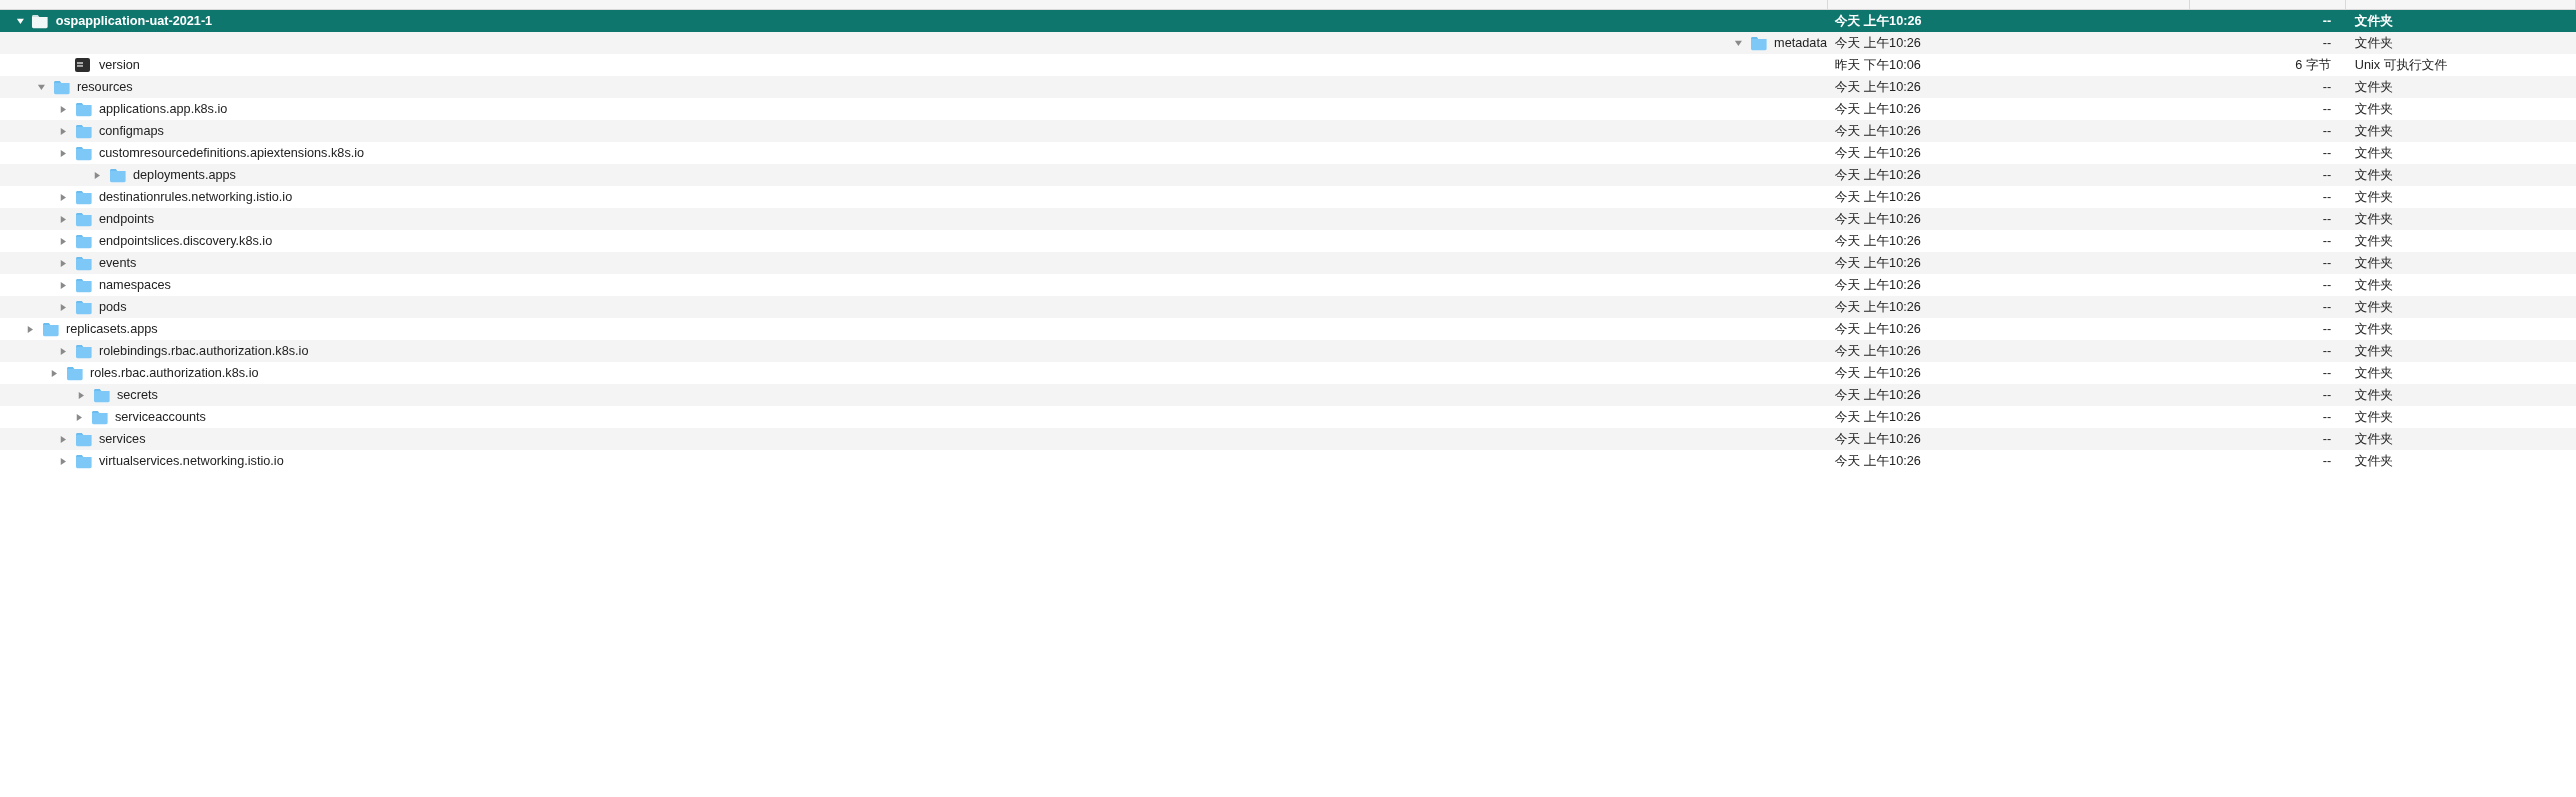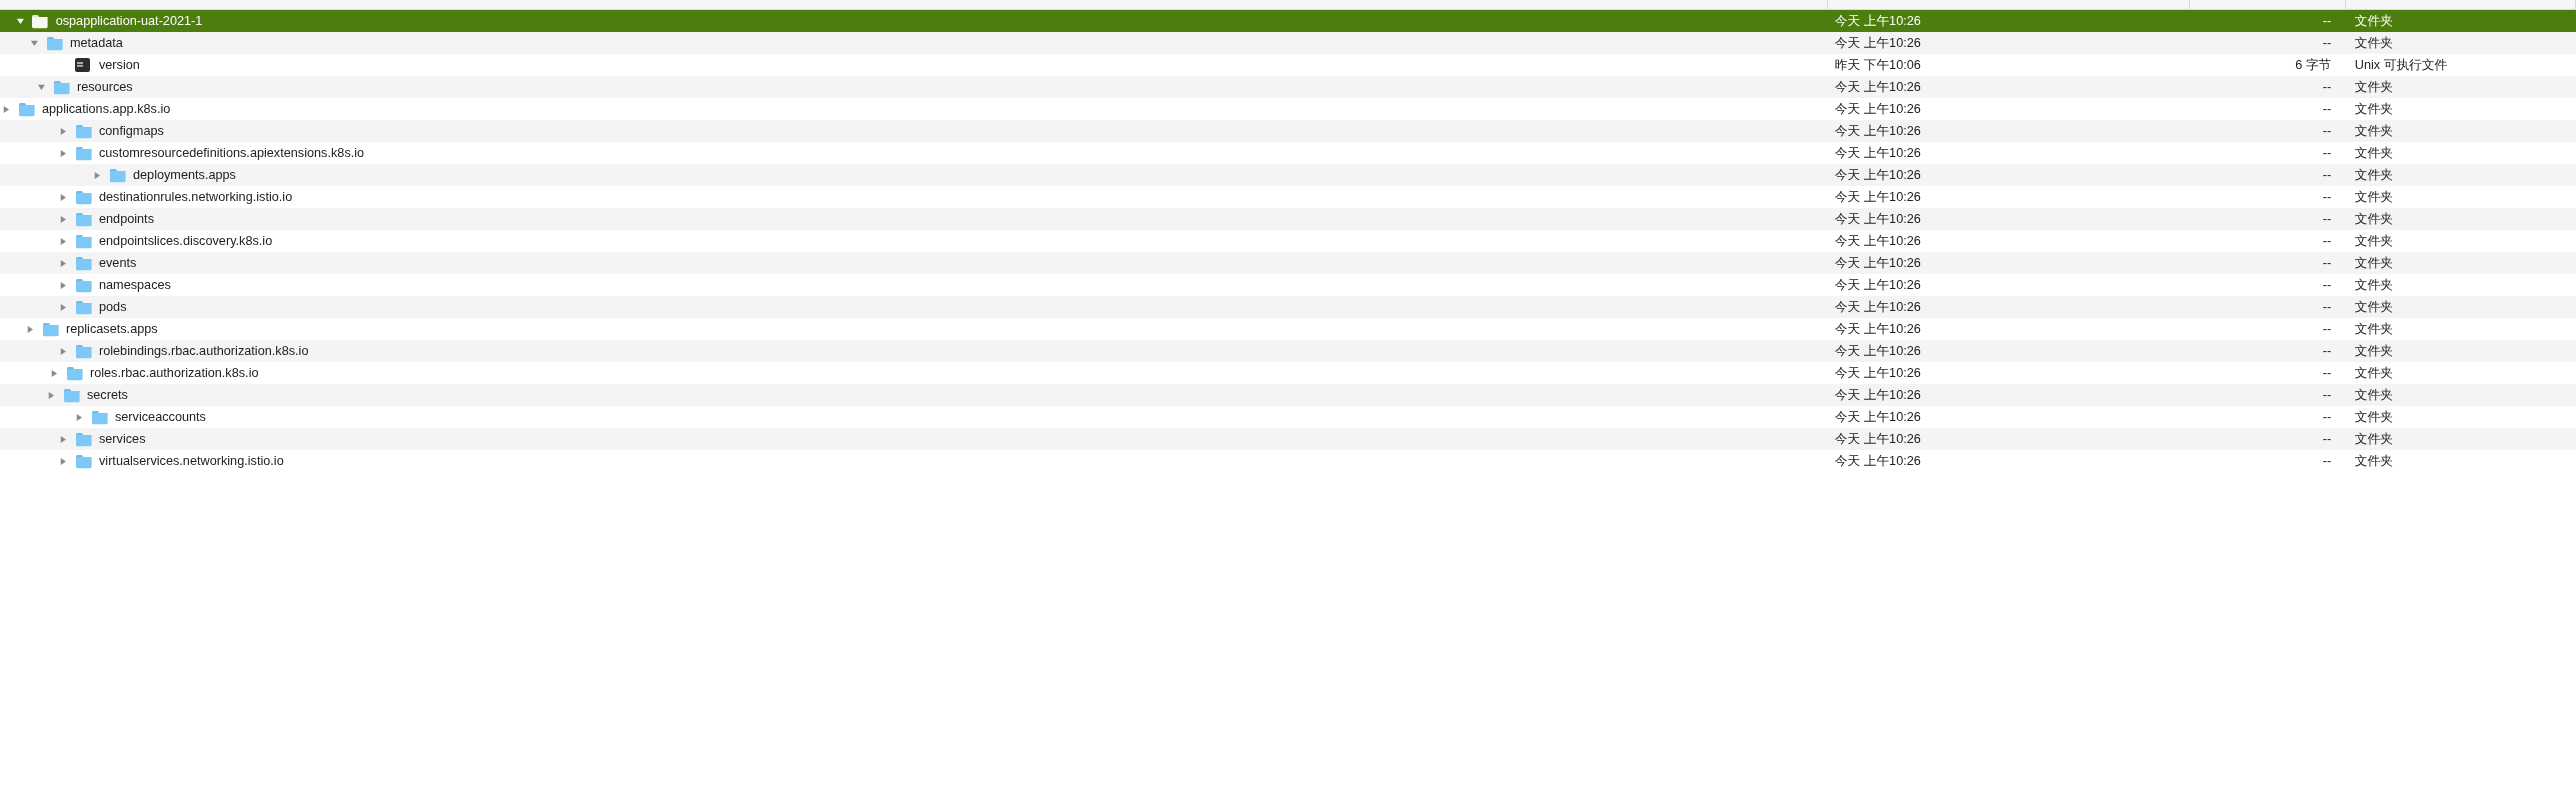--- a/index.html
+++ b/index.html
@@ -28,22 +28,23 @@
     height: 9.8px;
   }
   .row {
     display: table-row;
     height: 22px;
   }
   .row:nth-child(odd):not(.selected) {
     background: #f4f4f4;
   }
   .row.selected {
-    background: #4d7c0f;
+    background: #0f766e;
     color: #fff;
+    font-weight: bold;
   }
   .col {
     display: table-cell;
     vertical-align: middle;
     white-space: nowrap;
     overflow: hidden;
   }
   .col-name   { width: 1827px; }
   .col-date   { width: 362px; padding-left: 7.8px; }
   .col-size   { width: 156px; text-align: right; padding-right: 13.7px; }
@@ -127,21 +128,21 @@
           </span>
           <span class="label">ospapplication-uat-2021-1</span>
         </div>
       </div>
       <div class="col col-date">今天 上午10:26</div>
       <div class="col col-size">--</div>
       <div class="col col-kind">文件夹</div>
     </div>
     <div class="row">
       <div class="col col-name">
-        <div class="name-cell" style="padding-left: 28px;">
+        <div class="name-cell" style="padding-left: 37px; justify-content: flex-end;">
           <span class="disclosure">
             <svg width="8.8" height="8.8" viewBox="0 0 10 10">
               <path class="tri-open" d="M1 2 L9 2 L5 8 Z"></path>
             </svg>
           </span>
           <span class="icon folder">
             <svg viewBox="0 0 18 15">
               <path class="folder-path-tab" d="M1 2.5 C1 1.7 1.7 1 2.5 1 L7 1 L8.5 3 L1 3 Z"></path>
               <path class="folder-path" d="M1 3 L17 3 C17 3 17 3 17 4 L17 13 C17 13.8 16.3 14.5 15.5 14.5 L2.5 14.5 C1.7 14.5 1 13.8 1 13 Z"></path>
             </svg>
@@ -185,21 +186,21 @@
           </span>
           <span class="label">resources</span>
         </div>
       </div>
       <div class="col col-date">今天 上午10:26</div>
       <div class="col col-size">--</div>
       <div class="col col-kind">文件夹</div>
     </div>
     <div class="row">
       <div class="col col-name">
-        <div class="name-cell" style="">
+        <div class="name-cell" style="padding-left: 57px;">
           <span class="disclosure">
             <svg width="8.8" height="8.8" viewBox="0 0 10 10">
               <path class="tri-closed" d="M2 1 L8 5 L2 9 Z"></path>
             </svg>
           </span>
           <span class="icon folder">
             <svg viewBox="0 0 18 15">
               <path class="folder-path-tab" d="M1 2.5 C1 1.7 1.7 1 2.5 1 L7 1 L8.5 3 L1 3 Z"></path>
               <path class="folder-path" d="M1 3 L17 3 C17 3 17 3 17 4 L17 13 C17 13.8 16.3 14.5 15.5 14.5 L2.5 14.5 C1.7 14.5 1 13.8 1 13 Z"></path>
             </svg>
@@ -458,21 +459,21 @@
           </span>
           <span class="label">roles.rbac.authorization.k8s.io</span>
         </div>
       </div>
       <div class="col col-date">今天 上午10:26</div>
       <div class="col col-size">--</div>
       <div class="col col-kind">文件夹</div>
     </div>
     <div class="row">
       <div class="col col-name">
-        <div class="name-cell" style="padding-left: 45px;">
+        <div class="name-cell" style="padding-left: 75px;">
           <span class="disclosure">
             <svg width="8.8" height="8.8" viewBox="0 0 10 10">
               <path class="tri-closed" d="M2 1 L8 5 L2 9 Z"></path>
             </svg>
           </span>
           <span class="icon folder">
             <svg viewBox="0 0 18 15">
               <path class="folder-path-tab" d="M1 2.5 C1 1.7 1.7 1 2.5 1 L7 1 L8.5 3 L1 3 Z"></path>
               <path class="folder-path" d="M1 3 L17 3 C17 3 17 3 17 4 L17 13 C17 13.8 16.3 14.5 15.5 14.5 L2.5 14.5 C1.7 14.5 1 13.8 1 13 Z"></path>
             </svg>

